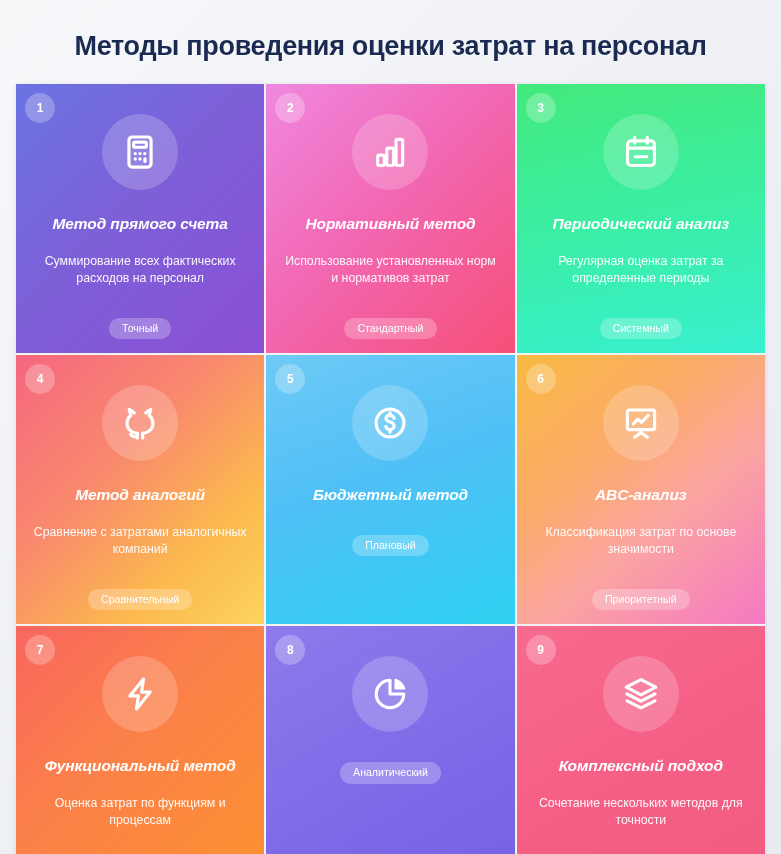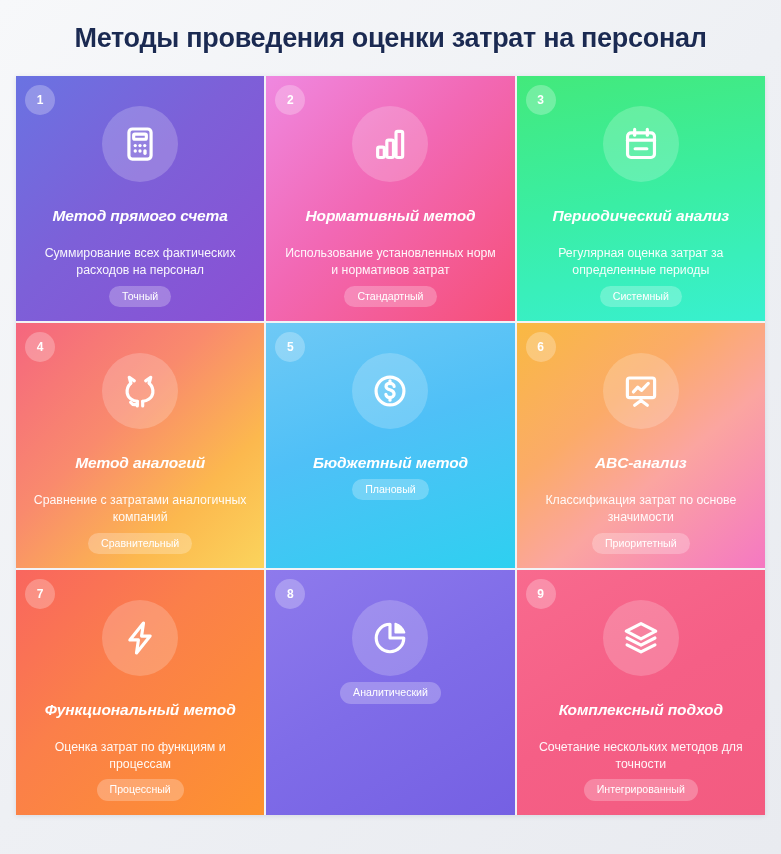--- a/index.html
+++ b/index.html
@@ -15,21 +15,21 @@
     background: linear-gradient(135deg, #f7f8fa 0%, #eef0f4 50%, #e9ebf0 100%);
     font-family: "Liberation Sans", "DejaVu Sans", sans-serif;
     -webkit-font-smoothing: antialiased;
   }
 
   .page {
     width: 781px;
     height: 726px;
     display: flex;
     flex-direction: column;
-    padding: 0 16px 14px 16px;
+    padding: 8px 16px 14px 16px;
   }
 
   
   .page-title {
     text-align: center;
     font-size: 27px;
     font-weight: bold;
     color: #1b2a52;
     letter-spacing: -0.3px;
     line-height: 1.2;
@@ -123,21 +123,21 @@
 
   .card-desc {
     margin-top: 19px;
     font-size: 12.3px;
     line-height: 1.42;
     color: rgba(255,255,255,0.94);
     max-width: 215px;
   }
 
   .card-tag {
-    margin-top: 6px;
+    margin-top: 30px;
     display: inline-block;
     padding: 5px 13px 6px 13px;
     border-radius: 12px;
     background: rgba(255,255,255,0.25);
     color: #ffffff;
     font-size: 10.6px;
     line-height: 1;
     white-space: nowrap;
   }
 </style>

